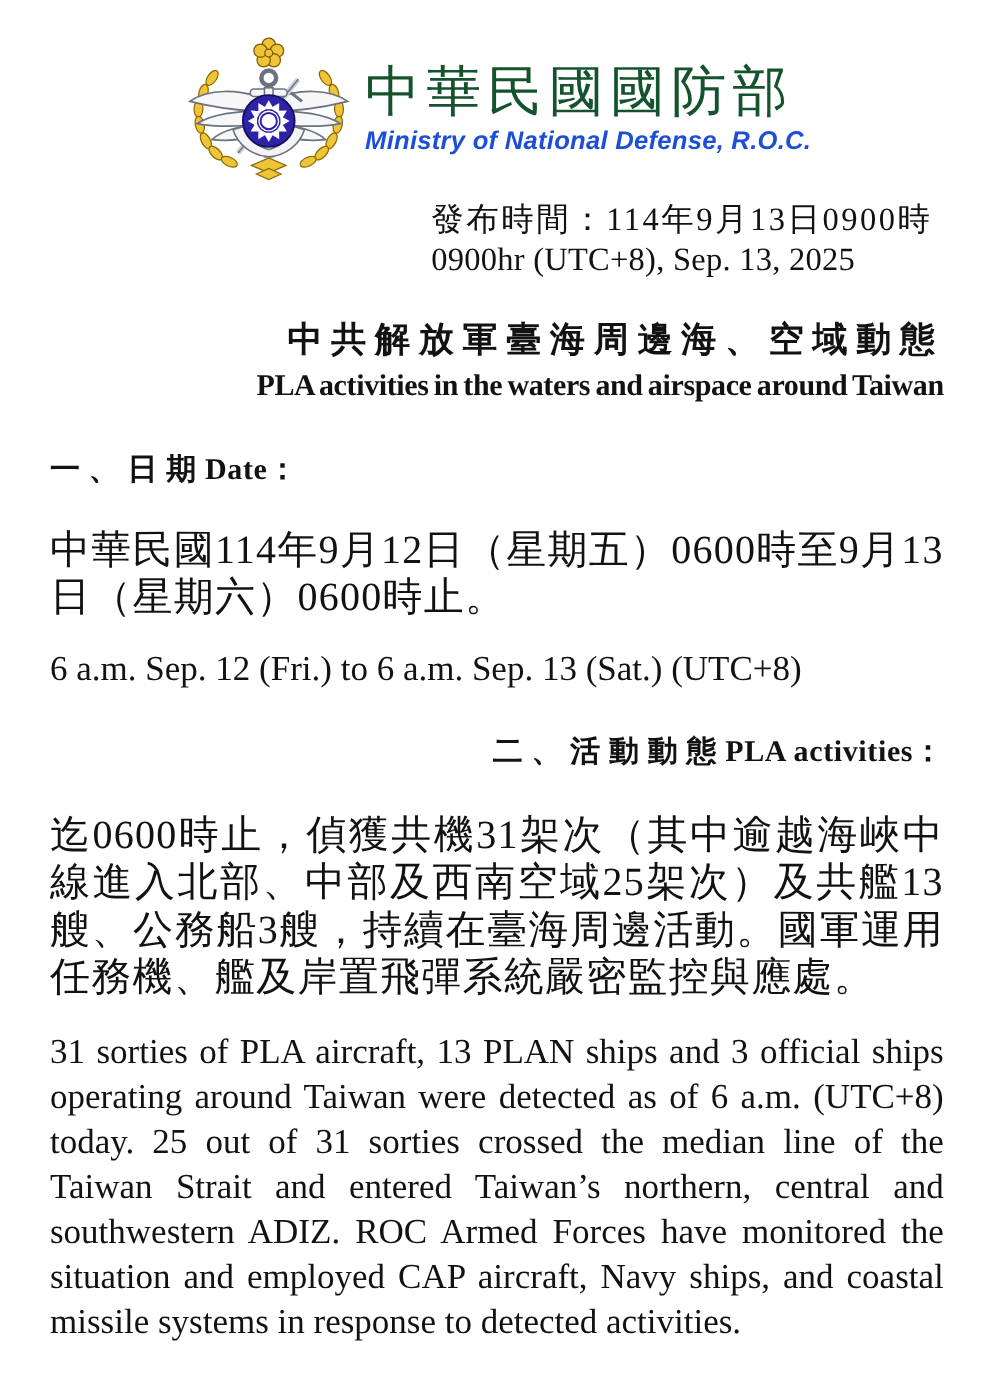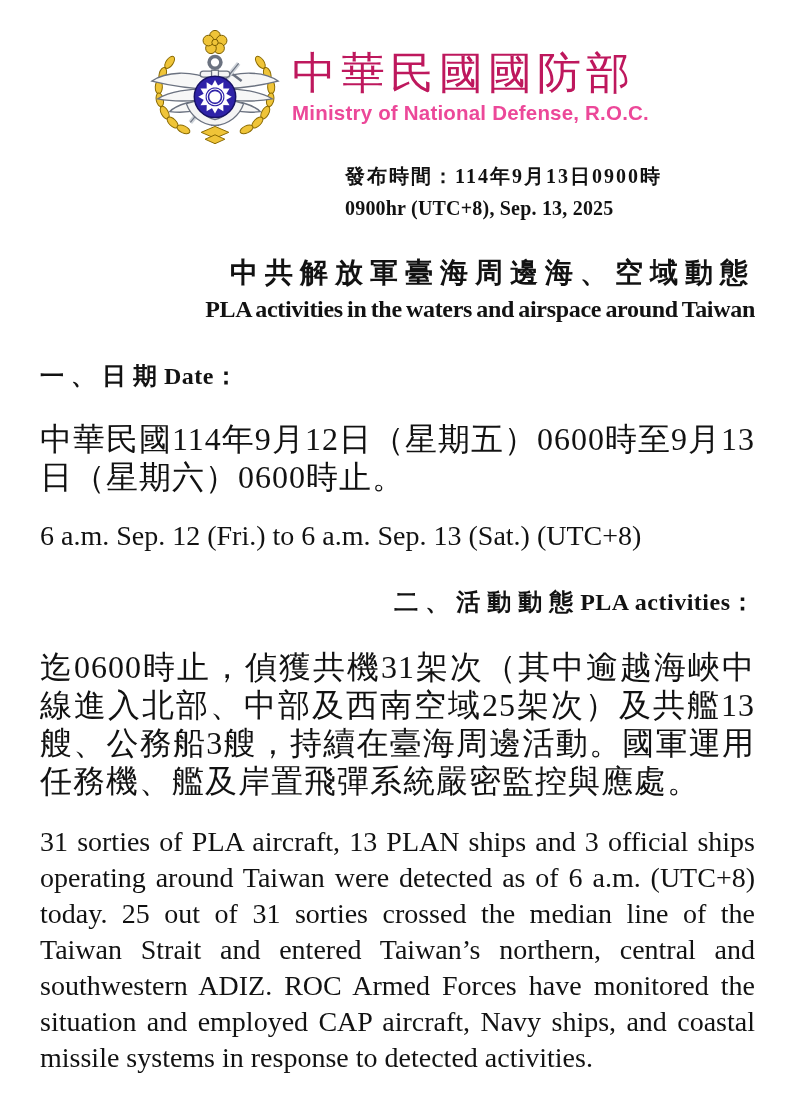--- a/index.html
+++ b/index.html
@@ -24,39 +24,39 @@
     justify-content: center;
     gap: 8px;
     height: 124px;
   }
   .emblem { width: 138px; height: 122px; flex: 0 0 auto; }
   .org { padding-top: 24px; }
   .org-zh {
     font-size: 44px;
     line-height: 48px;
     letter-spacing: 5px;
-    color: #be185d;
+    color: #14532d;
     white-space: nowrap;
   }
   .org-en {
     margin-top: 3px;
     font-family: "Liberation Sans", "DejaVu Sans", sans-serif;
     font-weight: bold;
     font-size: 20.5px;
     letter-spacing: 0.2px;
-    color: #ec4899;
+    color: #1d4ed8;
     white-space: nowrap;
+    font-style: italic;
   }
 
   
   .release {
     margin: 10px 0 0 305px;
-    font-size: 20px;
+    font-size: 26px;
     line-height: 32px;
-    font-weight: bold;
   }
   .release-zh { letter-spacing: 2px; white-space: nowrap; }
   .release-en { letter-spacing: 0.2px; white-space: nowrap; }
 
   
   .doc-title { text-align: right; margin-top: 30px; }
   .doc-title-zh {
     font-size: 28px;
     font-weight: bold;
     letter-spacing: 7px;

